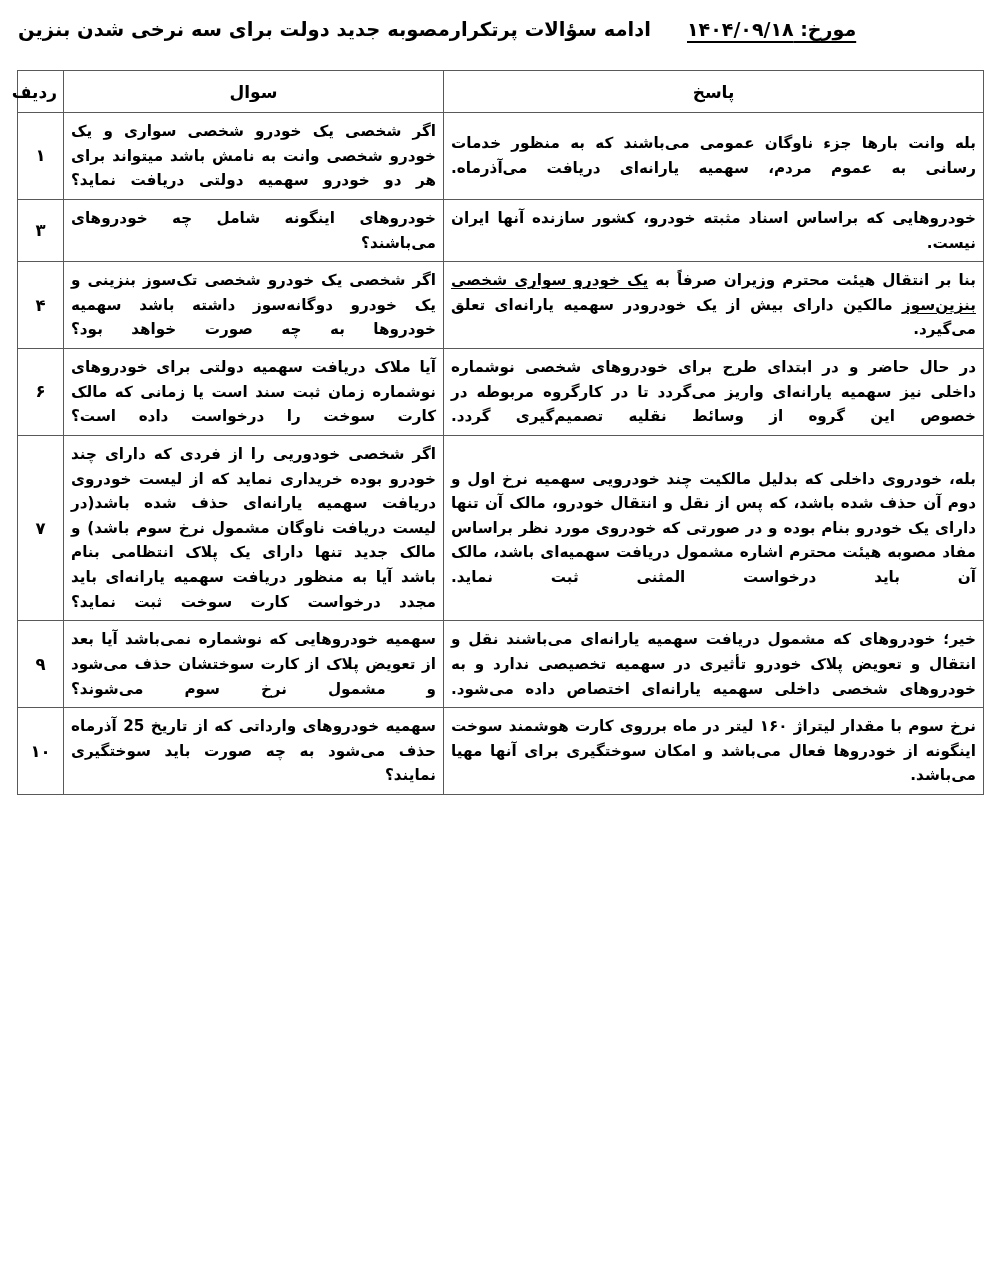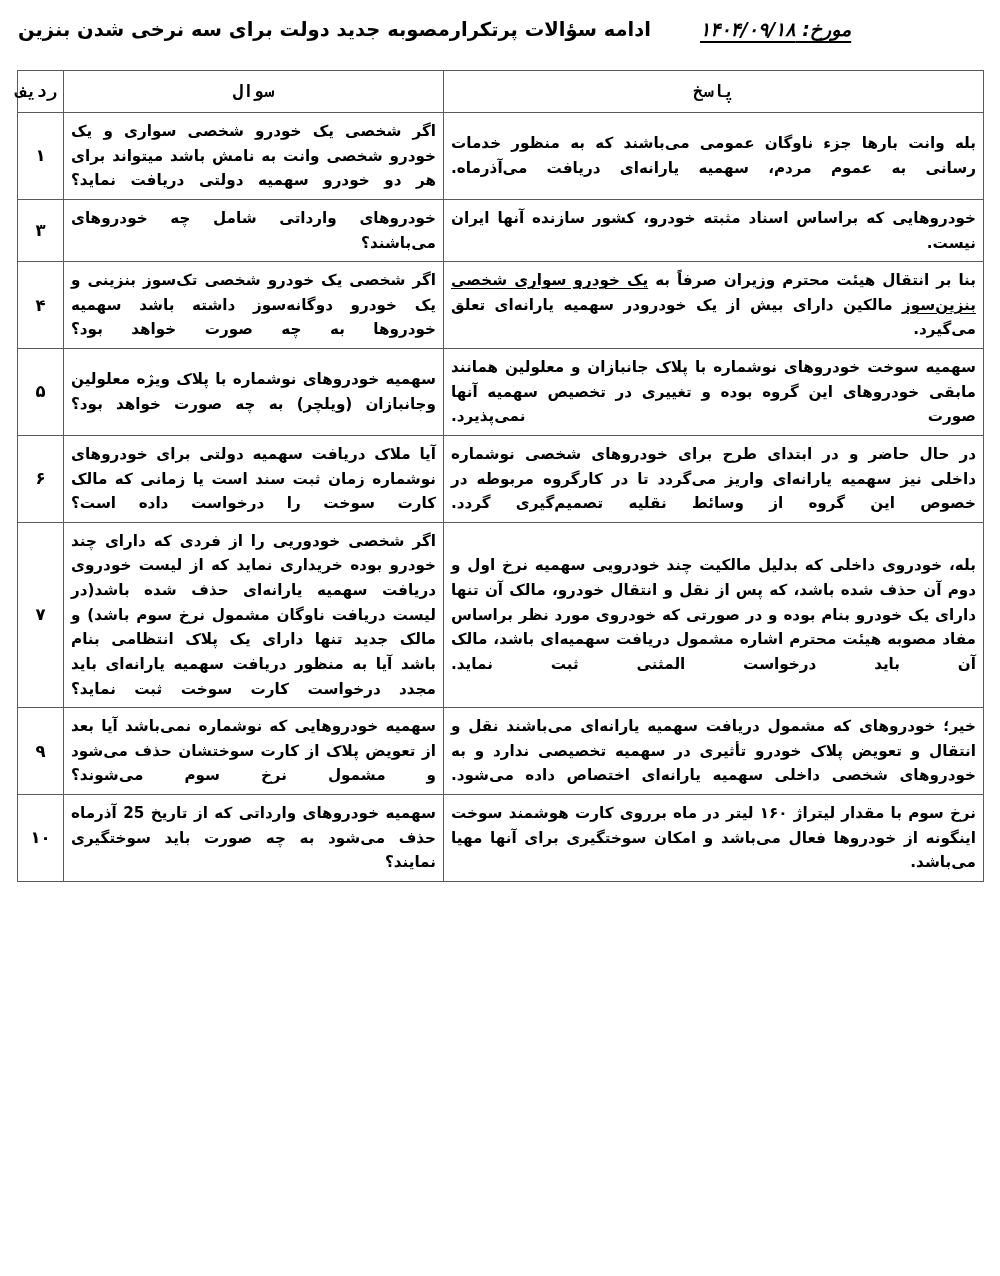--- a/index.html
+++ b/index.html
@@ -26,39 +26,38 @@
 
   
   .doc-header {
     display: flex;
     flex-direction: row-reverse;
     align-items: baseline;
     justify-content: flex-start;
     height: 70px;
     padding: 18px 18px 0 18px;
     box-sizing: border-box;
-    gap: 49px;
+    gap: 36px;
   }
   .doc-title {
     font-size: 19.5px;
     font-weight: bold;
     letter-spacing: 0;
     white-space: nowrap;
     line-height: 1.2;
   }
   .doc-date {
     font-size: 19px;
     font-weight: bold;
     white-space: nowrap;
     text-decoration: underline;
     text-underline-offset: 5px;
     text-decoration-thickness: 2px;
     line-height: 1.2;
     padding-bottom: 1px;
-    font-style: italic;
   }
 
   
   .faq-table {
     border-collapse: collapse;
     table-layout: fixed;
     width: 966px;
     margin: 0 16px;
     border: 1.6px solid #4a4a4a;
   }
@@ -72,21 +71,20 @@
     vertical-align: middle;
     padding: 6px 7px;
     box-sizing: border-box;
   }
   .faq-table thead th {
     font-size: 17px;
     font-weight: bold;
     text-align: center;
     height: 42px;
     padding: 4px 6px;
-    font-family: Liberation Mono, monospace;
   }
   .cell-num {
     text-align: center;
     font-size: 16.5px;
     font-weight: bold;
     vertical-align: middle;
   }
   .cell-q, .cell-a {
     font-size: 15.2px;
     font-weight: bold;
@@ -123,32 +121,27 @@
       </tr>
     </thead>
     <tbody id="faq-body">
         <tr>
           <td class="cell-a">بله وانت بارها جزء ناوگان عمومی می‌باشند که به منظور خدمات رسانی به عموم مردم، سهمیه یارانه‌ای دریافت می‌آذرماه.</td>
           <td class="cell-q">اگر شخصی یک خودرو شخصی سواری و یک خودرو شخصی وانت به نامش باشد میتواند برای هر دو خودرو سهمیه دولتی دریافت نماید؟</td>
           <td class="cell-num">۱</td>
         </tr>
         <tr>
           <td class="cell-a">خودروهایی که براساس اسناد مثبته خودرو، کشور سازنده آنها ایران نیست.</td>
-          <td class="cell-q">خودروهای وارداتی شامل چه خودروهای می‌باشند؟</td>
+          <td class="cell-q">خودروهای اینگونه شامل چه خودروهای می‌باشند؟</td>
           <td class="cell-num">۳</td>
         </tr>
         <tr>
           <td class="cell-a"><span>بنا بر انتقال هیئت محترم وزیران صرفاً به </span><span class="u">یک خودرو سواری شخصی بنزین‌سوز</span><span> مالکین دارای بیش از یک خودرودر سهمیه یارانه‌ای تعلق می‌گیرد.</span></td>
           <td class="cell-q">اگر شخصی یک خودرو شخصی تک‌سوز بنزینی و یک خودرو دوگانه‌سوز داشته باشد سهمیه خودروها به چه صورت خواهد بود؟</td>
           <td class="cell-num">۴</td>
-        </tr>
-        <tr>
-          <td class="cell-a">سهمیه سوخت خودروهای نوشماره با پلاک جانبازان و معلولین همانند مابقی خودروهای این گروه بوده و تغییری در تخصیص سهمیه آنها صورت نمی‌پذیرد.</td>
-          <td class="cell-q">سهمیه خودروهای نوشماره با پلاک ویژه معلولین وجانبازان (ویلچر) به چه صورت خواهد بود؟</td>
-          <td class="cell-num">۵</td>
         </tr>
         <tr>
           <td class="cell-a">در حال حاضر و در ابتدای طرح برای خودروهای شخصی نوشماره داخلی نیز سهمیه یارانه‌ای واریز می‌گردد تا در کارگروه مربوطه در خصوص این گروه از وسائط نقلیه تصمیم‌گیری گردد.</td>
           <td class="cell-q">آیا ملاک دریافت سهمیه دولتی برای خودروهای نوشماره زمان ثبت سند است یا زمانی که مالک کارت سوخت را درخواست داده است؟</td>
           <td class="cell-num">۶</td>
         </tr>
         <tr>
           <td class="cell-a">بله، خودروی داخلی که بدلیل مالکیت چند خودرویی سهمیه نرخ اول و دوم آن حذف شده باشد، که پس از نقل و انتقال خودرو، مالک آن تنها دارای یک خودرو بنام بوده و در صورتی که خودروی مورد نظر براساس مفاد مصوبه هیئت محترم اشاره مشمول دریافت سهمیه‌ای باشد، مالک آن باید درخواست المثنی ثبت نماید.</td>
           <td class="cell-q">اگر شخصی خودوریی را از فردی که دارای چند خودرو بوده خریداری نماید که از لیست خودروی دریافت سهمیه یارانه‌ای حذف شده باشد(در لیست دریافت ناوگان مشمول نرخ سوم باشد) و مالک جدید تنها دارای یک پلاک انتظامی بنام باشد آیا به منظور دریافت سهمیه یارانه‌ای باید مجدد درخواست کارت سوخت ثبت نماید؟</td>
           <td class="cell-num">۷</td>

